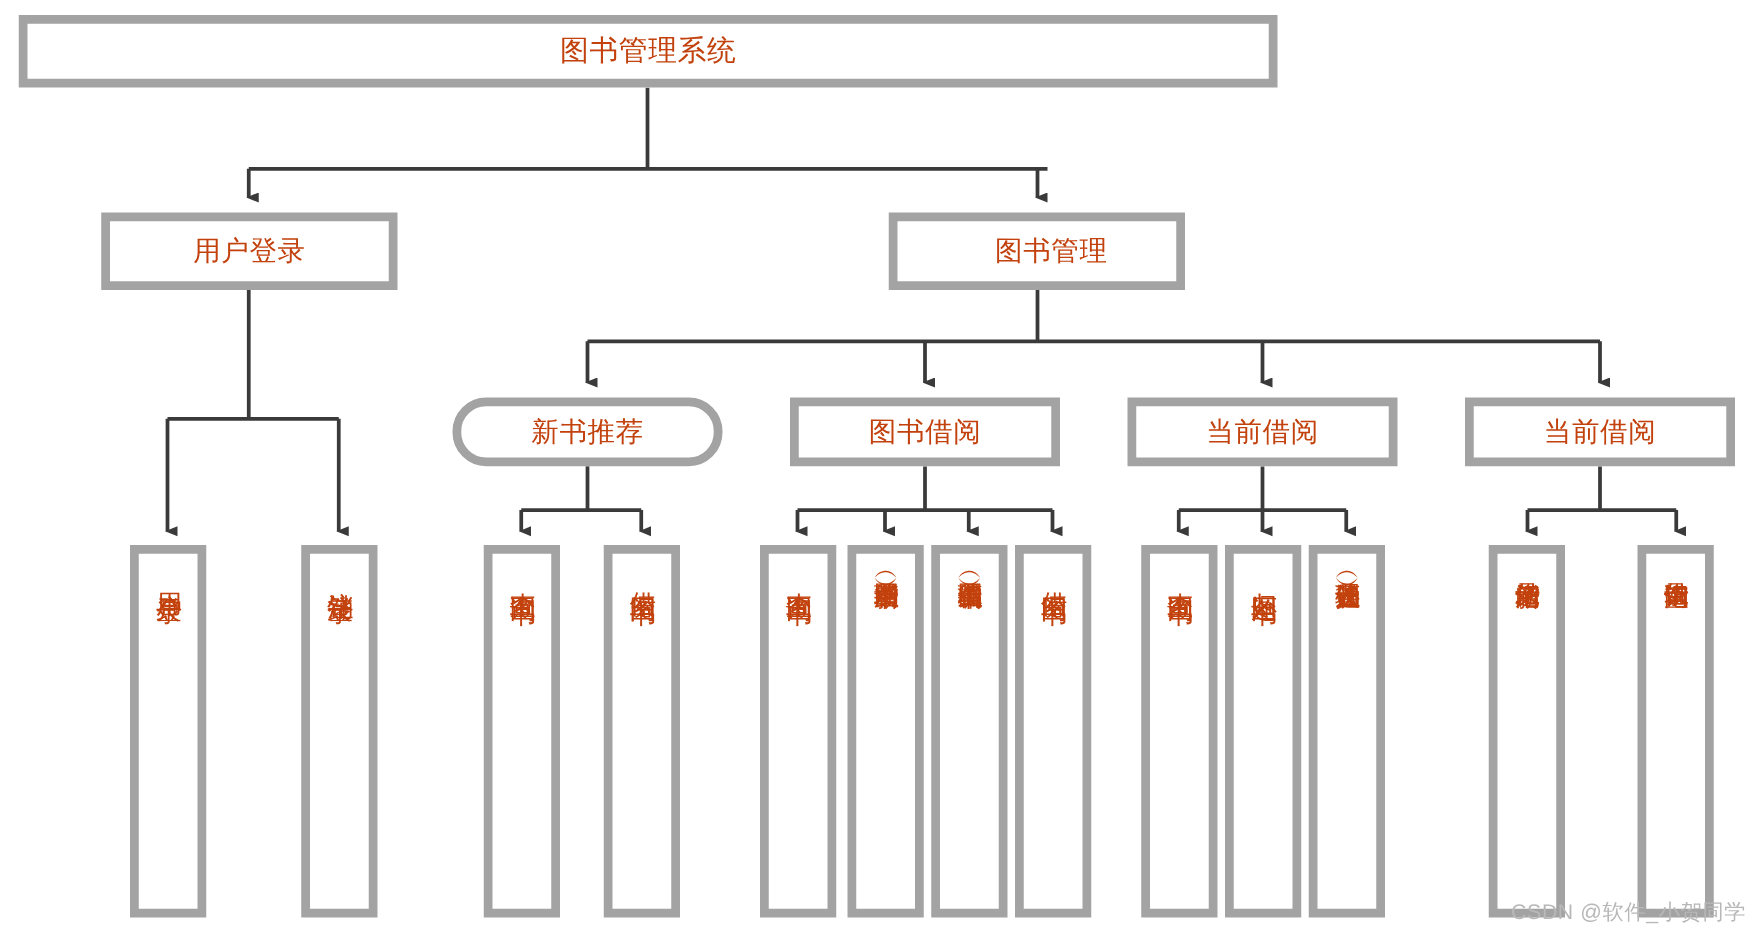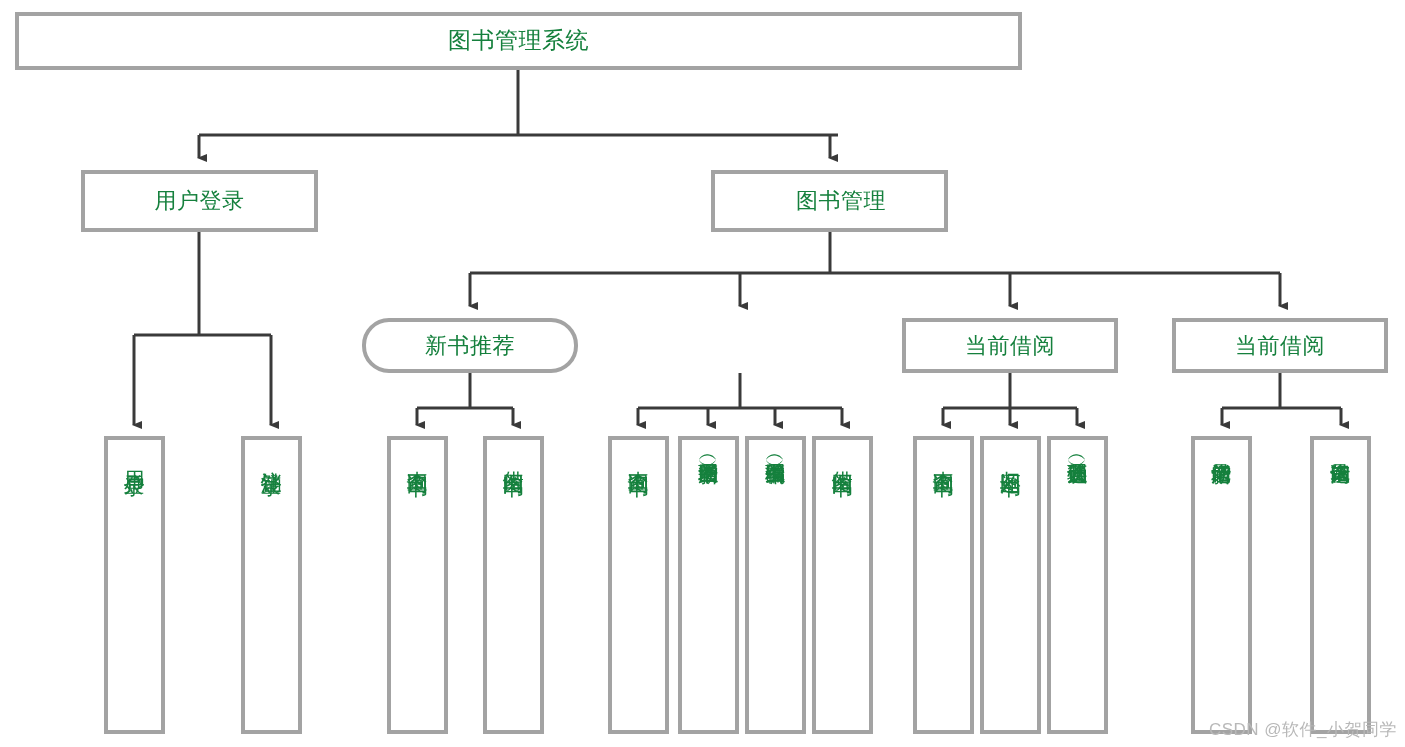--- a/index.html
+++ b/index.html
@@ -23,25 +23,25 @@
     left: 0;
     top: 0;
     width: 1405px;
     height: 747px;
     pointer-events: none;
   }
   .node {
     position: absolute;
     box-sizing: border-box;
     background: #ffffff;
-    border: 4px solid #a3a3a3;
+    border: 7px solid #a3a3a3;
     display: flex;
     align-items: center;
     justify-content: center;
-    color: #15803d;
+    color: #c2410c;
   }
   .node-label {
     display: block;
     text-align: center;
     line-height: 1.18;
     letter-spacing: 0.5px;
   }
   
   .node.horizontal .node-label {
     writing-mode: horizontal-tb;
@@ -146,20 +146,23 @@
   </div>
 
   <div class="node horizontal" style="left:711px; top:170px; width:237px; height:62px;padding-left:23px;">
     <span class="node-label">图书管理</span>
   </div>
 
   <div class="node horizontal" style="left:362px; top:318px; width:216px; height:55px;border-radius:27px;">
     <span class="node-label">新书推荐</span>
   </div>
 
+  <div class="node horizontal" style="left:632px; top:318px; width:216px; height:55px;">
+    <span class="node-label">图书借阅</span>
+  </div>
 
   <div class="node horizontal" style="left:902px; top:318px; width:216px; height:55px;">
     <span class="node-label">当前借阅</span>
   </div>
 
   <div class="node horizontal" style="left:1172px; top:318px; width:216px; height:55px;">
     <span class="node-label">当前借阅</span>
   </div>
 
   <div class="node vertical" style="left:104px; top:436px; width:61px; height:298px;">

